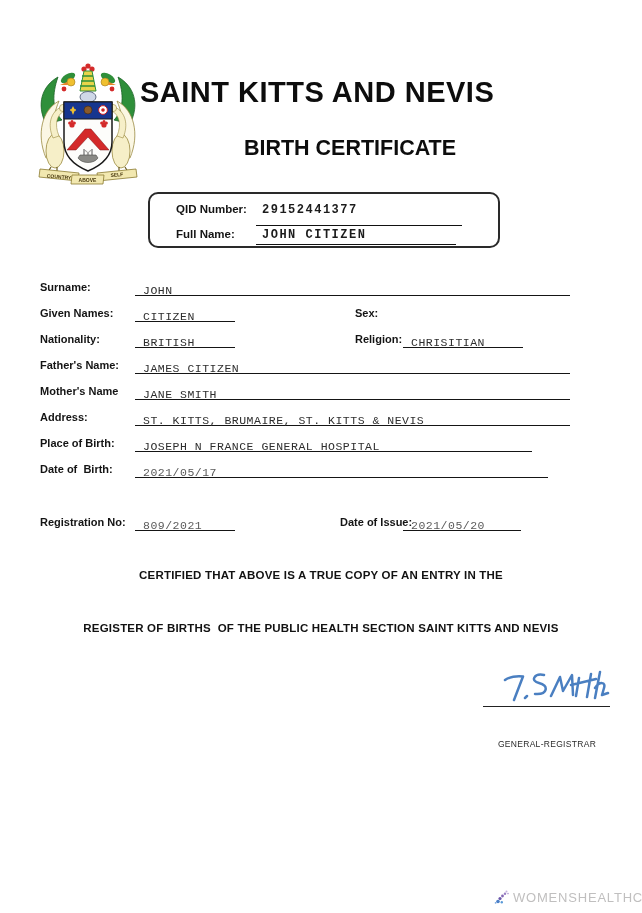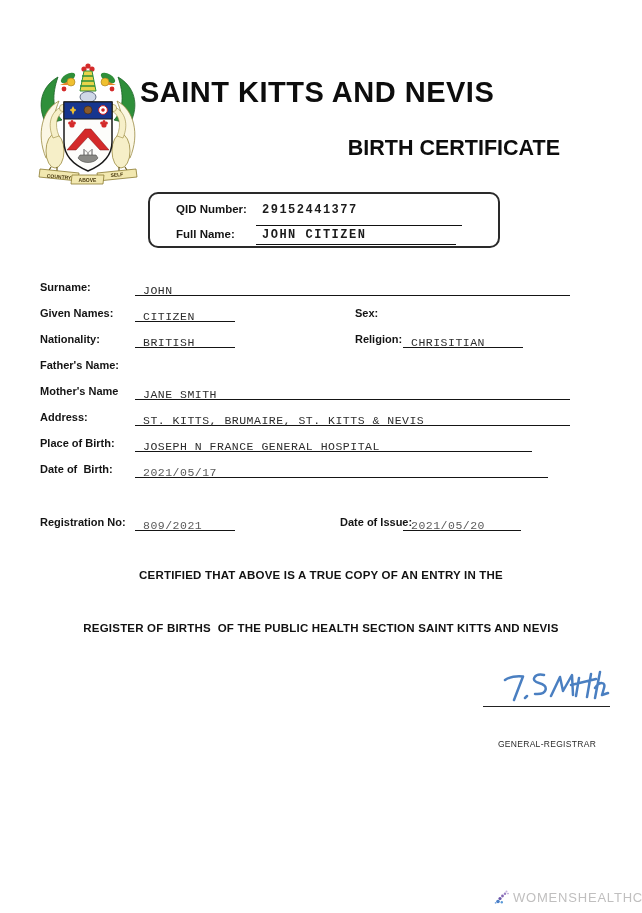--- a/index.html
+++ b/index.html
@@ -2,21 +2,21 @@
 <html><head>
 <meta charset="utf-8">
 <style>
   html,body{margin:0;padding:0;background:#ffffff;}
   .page{position:relative;width:642px;height:913px;background:#ffffff;
         font-family:"Liberation Sans",sans-serif;overflow:hidden;}
 
   
   .title{position:absolute;left:140px;top:76px;width:420px;text-align:left;
          font-size:29px;font-weight:bold;color:#0d0d0d;letter-spacing:.5px;white-space:pre;}
-  .subtitle{position:absolute;left:140px;top:136px;width:420px;text-align:right;
+  .subtitle{position:absolute;left:140px;top:136px;width:420px;text-align:center;
          font-size:21.5px;font-weight:bold;color:#0d0d0d;white-space:pre;}
 
   
   .idbox{position:absolute;left:148px;top:192px;width:348px;height:52px;
          border:2px solid #2a2a2a;border-radius:10px;}
   .idbox .blbl{position:absolute;font-size:11.5px;font-weight:bold;color:#141414;white-space:pre;}
   .idbox .bval{position:absolute;font-family:"Liberation Mono",monospace;font-weight:bold;
          font-size:12px;letter-spacing:1.5px;color:#1c1c1c;white-space:pre;text-align:center;}
   .idbox .bline{position:absolute;border-top:1.5px solid #111;height:0;}
 
@@ -135,20 +135,21 @@
   <span class="lbl" style="top:307px">Given Names:</span>
   <span class="vline" style="left:135px;top:306px;width:100px"><span class="val">CITIZEN</span></span>
   <span class="lblr" style="left:355px;top:307px">Sex:</span>
 
   <span class="lbl" style="top:333px">Nationality:</span>
   <span class="vline" style="left:135px;top:332px;width:100px"><span class="val">BRITISH</span></span>
   <span class="lblr" style="left:355px;top:333px">Religion:</span>
   <span class="vline" style="left:403px;top:332px;width:120px"><span class="val">CHRISITIAN</span></span>
 
   <span class="lbl" style="top:359px">Father's Name:</span>
+  <span class="vline" style="left:135px;top:358px;width:435px"><span class="val">JAMES CITIZEN</span></span>
 
   <span class="lbl" style="top:385px">Mother's Name</span>
   <span class="vline" style="left:135px;top:384px;width:435px"><span class="val">JANE SMITH</span></span>
 
   <span class="lbl" style="top:411px">Address:</span>
   <span class="vline" style="left:135px;top:410px;width:435px"><span class="val">ST. KITTS, BRUMAIRE, ST. KITTS &amp; NEVIS</span></span>
 
   <span class="lbl" style="top:437px">Place of Birth:</span>
   <span class="vline" style="left:135px;top:436px;width:397px"><span class="val">JOSEPH N FRANCE GENERAL HOSPITAL</span></span>
 

